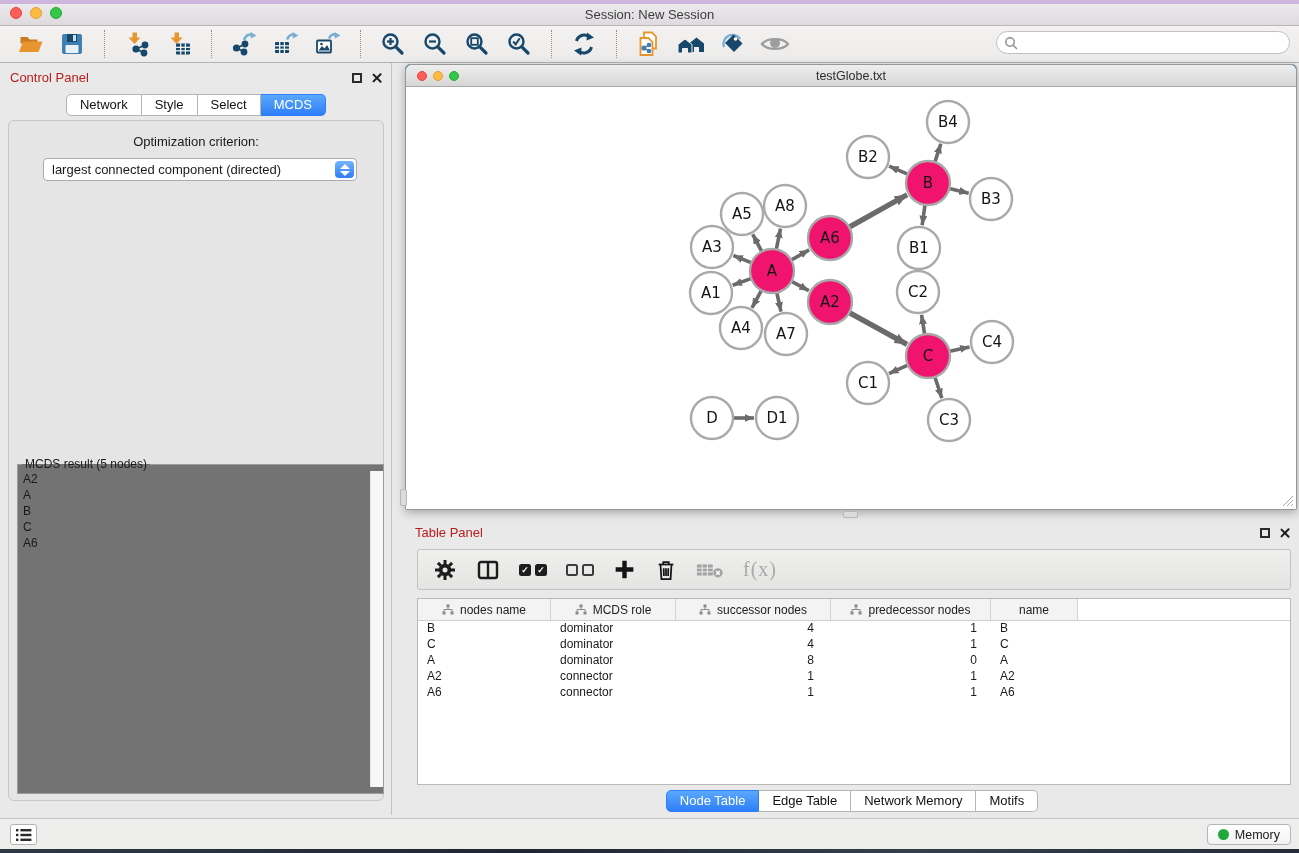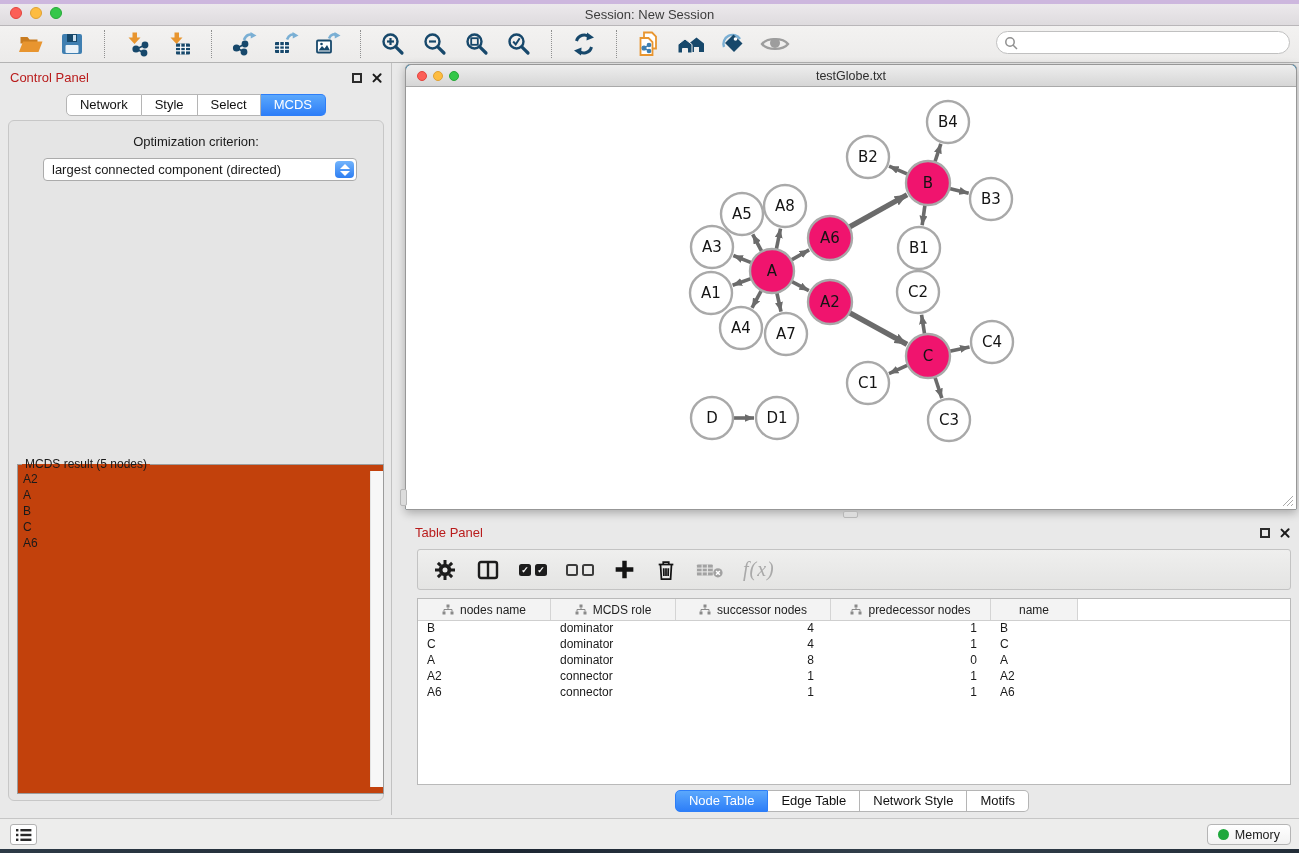--- a/index.html
+++ b/index.html
@@ -55,21 +55,21 @@
   #criterion .stepper { position:absolute; right:2px; top:2px; width:19px; height:17px; border-radius:4px;
     background:linear-gradient(#72b4fc,#2e7ef2); }
   .stepper .up,.stepper .down { position:absolute; left:4.5px; width:0; height:0; border-left:5px solid transparent; border-right:5px solid transparent; }
   .stepper .up { top:2.5px; border-bottom:5px solid #fff; }
   .stepper .down { bottom:2.5px; border-top:5px solid #fff; }
   #cp-buttons { position:absolute; left:0; right:0; top:70px; display:flex; justify-content:center; gap:14px; }
   .mac-btn { background:linear-gradient(#ffffff,#f4f4f4); border:1px solid #adadad; border-radius:5px;
     height:22px; line-height:20px; font-size:13px; padding:0 15px; color:#111; }
 
   #result-box { position:absolute; left:8px; top:336px; width:367px; height:337px;
-    border:1px solid #9c9c9c; background:#c2410c; }
+    border:1px solid #9c9c9c; background:#737373; }
   #result-box legend { font-size:12px; color:#1a1a1a; margin-left:4px; padding:0 3px; }
   #result-list { position:relative; height:calc(100% - 4px); overflow:hidden; }
   #result-list .item { font-size:12px; line-height:16px; padding-left:5px; }
   #result-scroll { position:absolute; right:0; top:-12px; bottom:2px; width:13px; background:#f7f7f7; border-left:1px solid #e3e3e3; }
 
   
   #network-window { position:absolute; left:405px; top:1px; width:892px; height:446px;
     background:#0369a1; border:1px solid #979797; border-radius:5px 5px 2px 2px; box-shadow:0 3px 10px rgba(0,0,0,.28); }
   #nw-titlebar { position:relative; height:22px; background:linear-gradient(#eeeeee,#d6d6d6);
     border-bottom:1px solid #a9a9a9; border-radius:5px 5px 0 0; }
@@ -86,21 +86,21 @@
   
   #table-panel { position:absolute; left:405px; top:455px; width:894px; height:297px; }
   #tp-toolbar { position:absolute; left:12px; top:31px; width:874px; height:41px;
     background:linear-gradient(#efefee,#e4e4e3); border:1px solid #c3c3c3; border-radius:3px;
     display:flex; align-items:center; padding-left:15px; gap:19px; }
   .tp-ic { display:flex; align-items:center; justify-content:center; height:28px; }
   .cb-pair { display:flex; gap:4px; }
   .cbx { width:12px; height:12px; border-radius:2.5px; }
   .cbx.checked { background:#1d1d1d; color:#fff; font-size:9px; line-height:12px; text-align:center; font-weight:bold;}
   .cbx.empty { border:2px solid #3c3c3c; background:transparent; }
-  #fx-label { font-family:"Liberation Serif", serif; font-style:italic; font-size:20px; color:#a9a9a9; letter-spacing:1px; }
+  #fx-label { font-family:"Liberation Serif", serif; font-size:20px; color:#a9a9a9; letter-spacing:1px; }
 
   #tp-table { position:absolute; left:12px; top:80px; width:874px; height:187px; background:#fff; border:1px solid #b9b9b9; overflow:hidden;}
   #tp-head { display:flex; height:22px; border-bottom:1px solid #cfcfcf; font-size:12px; color:#222; }
   #tp-head .th { background:#f3f3f3; border-right:1px solid #d4d4d4; display:flex; align-items:center; justify-content:center; gap:6px; }
   #tp-head .filler { flex:1; background:#fff; border-right:none; }
   .c0{width:133px;} .c1{width:125px;} .c2{width:155px;} .c3{width:160px;} .c4{width:87px;}
   #tp-body .tr { display:flex; height:16px; font-size:12px; }
   #tp-body .td { overflow:hidden; white-space:nowrap; }
   #tp-body .td.l { padding-left:9px; text-align:left; }
   #tp-body .td.r2 { text-align:right; padding-right:17px; }
@@ -618,21 +618,21 @@
             <div class="td c3 r3">1</div>
             <div class="td c4 l">A6</div>
           </div>
         </div>
     </div>
 
     <div id="tp-tabs">
       <div class="seg">
         <div class="tab active">Node Table</div>
         <div class="tab">Edge Table</div>
-        <div class="tab">Network Style</div>
+        <div class="tab">Network Memory</div>
         <div class="tab">Motifs</div>
       </div>
     </div>
   </div>
 </div>
 
 <div id="status-bar">
   <div id="list-btn">
     <svg width="17" height="14" viewBox="0 0 17 14">
       <g fill="#2a2a2a">

